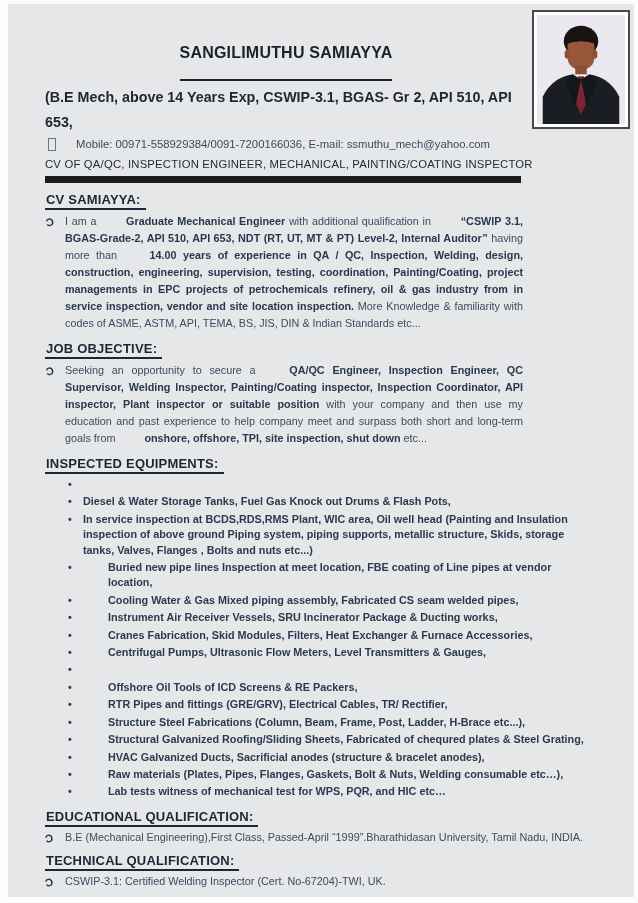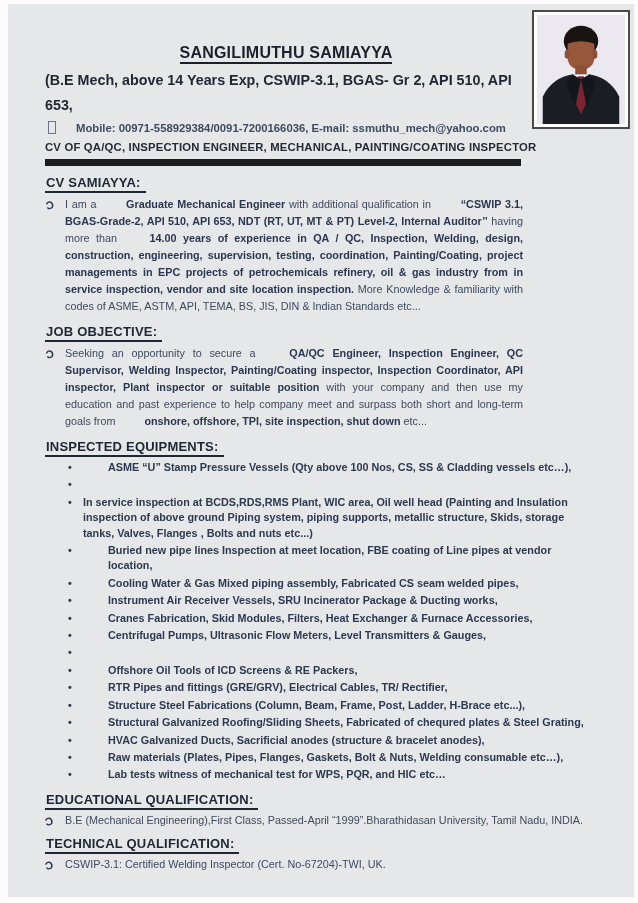--- a/index.html
+++ b/index.html
@@ -5,27 +5,27 @@
   html,body{margin:0;padding:0;background:#fbfafa;}
   .canvas{position:relative;width:638px;height:903px;background:#fdfbfb;overflow:hidden;
           font-family:"Liberation Sans",sans-serif;}
   .page{position:absolute;left:8px;top:4px;right:4px;bottom:6px;background:#e5e7e9;
         box-sizing:border-box;padding-top:40px;}
   .photo-frame{position:absolute;left:524px;top:6px;width:98px;height:119px;background:#ffffff;
         border:2px solid #4a4a4a;box-sizing:border-box;padding:3px;}
   .photo-frame svg{display:block;width:100%;height:100%;}
   .title-row{margin-left:40px;width:476px;text-align:center;}
   .title{display:inline-block;font-size:16px;font-weight:bold;color:#1a212b;
-        border-bottom:2px solid #1a212b;padding-bottom:0;letter-spacing:.2px;}
+        border-bottom:2px solid #1a212b;padding-bottom:17px;letter-spacing:.2px;}
   .content{margin-left:37px;}
   .sub{font-size:14.3px;font-weight:bold;color:#222832;line-height:25px;width:486px;}
   .subwrap{margin-top:4px;}
-  .contact{margin-top:3px;font-size:11.3px;color:#3e4a5e;display:flex;align-items:flex-end;font-weight:bold;}
+  .contact{margin-top:3px;font-size:11.3px;color:#3e4a5e;display:flex;align-items:flex-start;}
   .tofu{display:inline-block;width:6px;height:11px;border:1.2px solid #6a7484;margin:0 20px 0 3px;}
-  .cvof{margin-top:7px;font-size:11.3px;font-weight:bold;color:#242b36;letter-spacing:.2px;}
+  .cvof{margin-top:7px;font-size:11.3px;font-weight:normal;color:#242b36;letter-spacing:.2px;}
   .bar{margin-top:6px;width:476px;height:7px;background:#1c1c1c;}
   .h2{margin:7px 0 3px 0;}
   .hu{display:inline-block;font-size:13px;font-weight:bold;color:#1d2633;
       border-bottom:2px solid #1d2633;padding:0 5px 1px 1px;letter-spacing:.2px;}
   .para{position:relative;width:478px;box-sizing:border-box;padding-left:20px;
         font-size:10.8px;line-height:17px;color:#3e4a5e;text-align:justify;}
   .marker{position:absolute;left:1px;top:1px;font-size:11px;font-weight:bold;color:#2b3750;
         transform:rotate(-12deg);}
   .b{font-weight:bold;color:#2b3750;padding-left:26px;}
   .list{width:540px;margin-top:1px;}
@@ -94,24 +94,24 @@
         <span class="marker">Ɔ</span>
         <span><span>Seeking an opportunity to secure a </span><span class="b">QA/QC Engineer, Inspection Engineer, QC Supervisor, Welding Inspector, Painting/Coating inspector, Inspection Coordinator, API inspector, Plant inspector or suitable position</span><span> with your company and then use my education and past experience to help company meet and surpass both short and long-term goals from </span><span class="b">onshore, offshore, TPI, site inspection, shut down</span><span> etc...</span></span>
       </div>
 
       <div class="h2">
         <span class="hu">INSPECTED EQUIPMENTS:</span>
       </div>
       <div class="list">
         <div class="li deep">
             <span class="dot">•</span>
-            <span class="t">ASME “U” Stamp Pressure Vessels (Qty above 100 Nos, CS, SS &amp; Cladding vessels etc…),</span>
           </div>
         <div class="li">
             <span class="dot">•</span>
+            <span class="t">Diesel &amp; Water Storage Tanks, Fuel Gas Knock out Drums &amp; Flash Pots,</span>
           </div>
         <div class="li">
             <span class="dot">•</span>
             <span class="t">In service inspection at BCDS,RDS,RMS Plant, WIC area, Oil well head (Painting and Insulation inspection of above ground Piping system, piping supports, metallic structure, Skids, storage tanks, Valves, Flanges , Bolts and nuts etc...)</span>
           </div>
         <div class="li deep">
             <span class="dot">•</span>
             <span class="t">Buried new pipe lines Inspection at meet location, FBE coating of Line pipes at vendor location,</span>
           </div>
         <div class="li deep">

